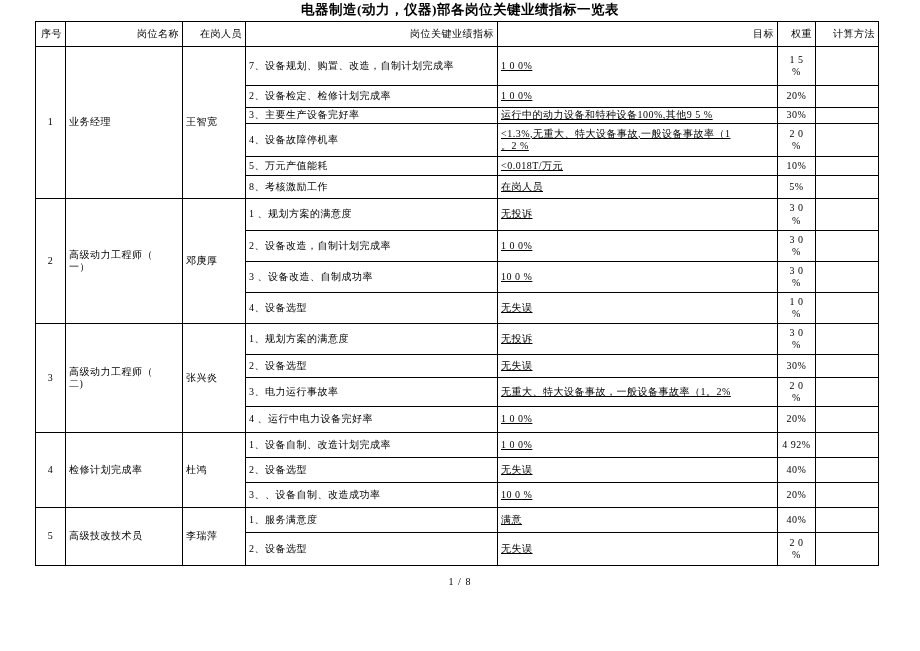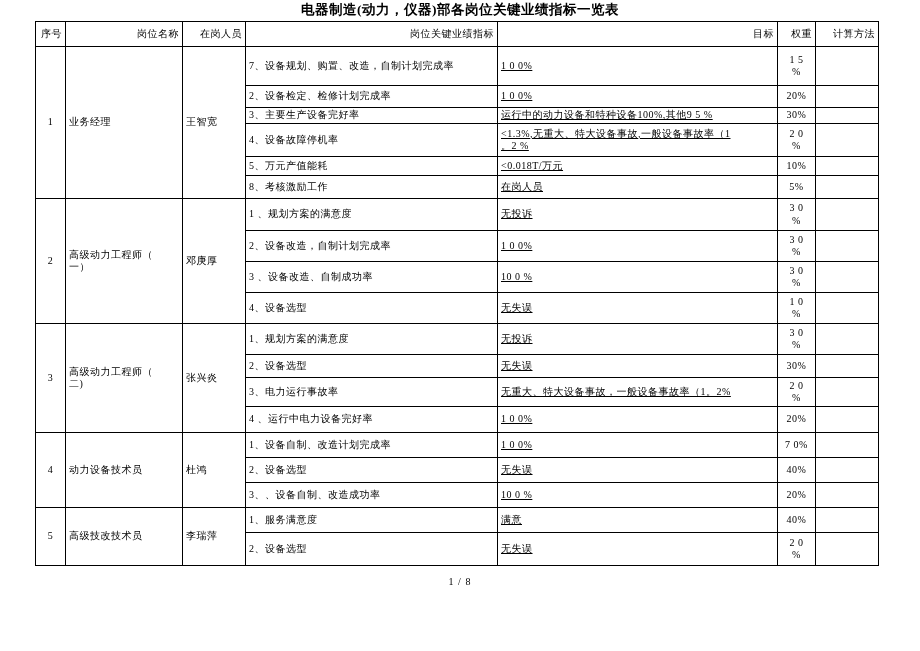--- a/index.html
+++ b/index.html
@@ -165,25 +165,25 @@
       </tr>
       <tr style="height:26px">
         <td class="c-ind">4 、运行中电力设备完好率</td>
         <td class="c-tgt">1 0 0%</td>
         <td class="c-wt">20%</td>
         <td class="c-mth"></td>
       </tr>
 
       <tr style="height:25px">
         <td class="c-no" rowspan="3">4</td>
-        <td class="c-pos" rowspan="3">动力设备技术员</td>
+        <td class="c-pos" rowspan="3">检修计划完成率</td>
         <td class="c-person" rowspan="3">杜鸿</td>
         <td class="c-ind">1、设备自制、改造计划完成率</td>
         <td class="c-tgt">1 0 0%</td>
-        <td class="c-wt">7 0%</td>
+        <td class="c-wt">4 92%</td>
         <td class="c-mth"></td>
       </tr>
       <tr style="height:25px">
         <td class="c-ind">2、设备选型</td>
         <td class="c-tgt">无失误</td>
         <td class="c-wt">40%</td>
         <td class="c-mth"></td>
       </tr>
       <tr style="height:25px">
         <td class="c-ind">3、、设备自制、改造成功率</td>

